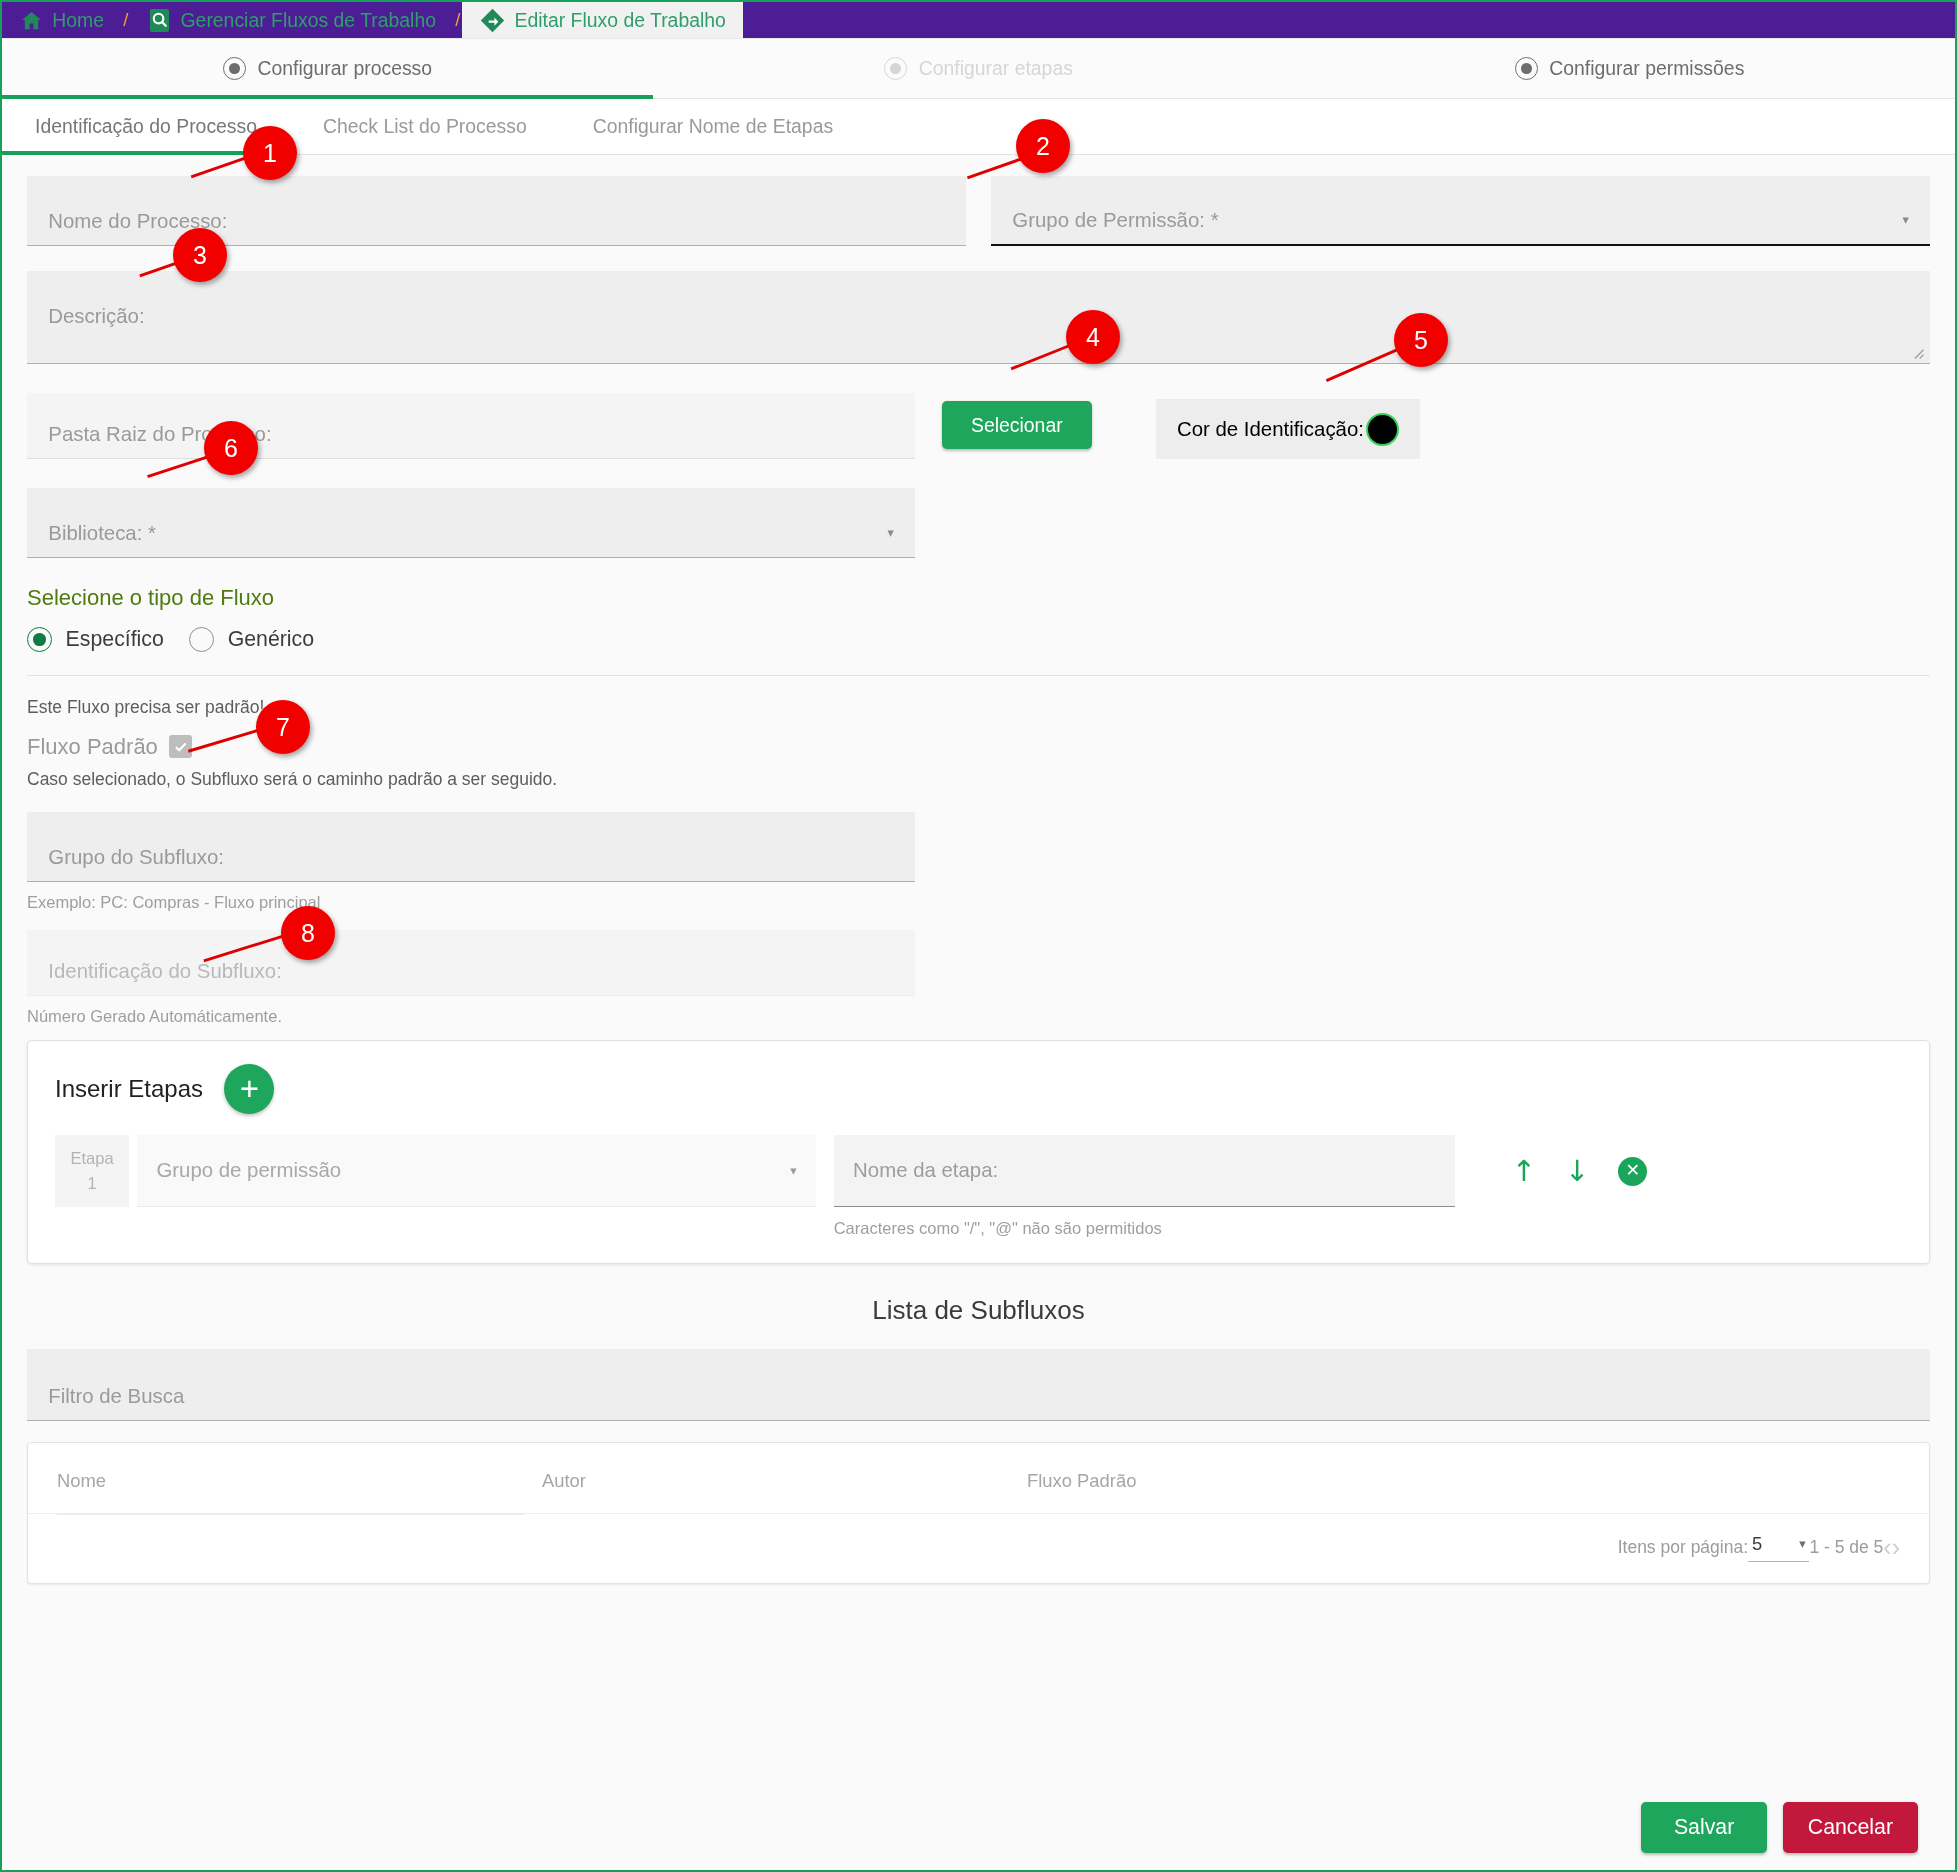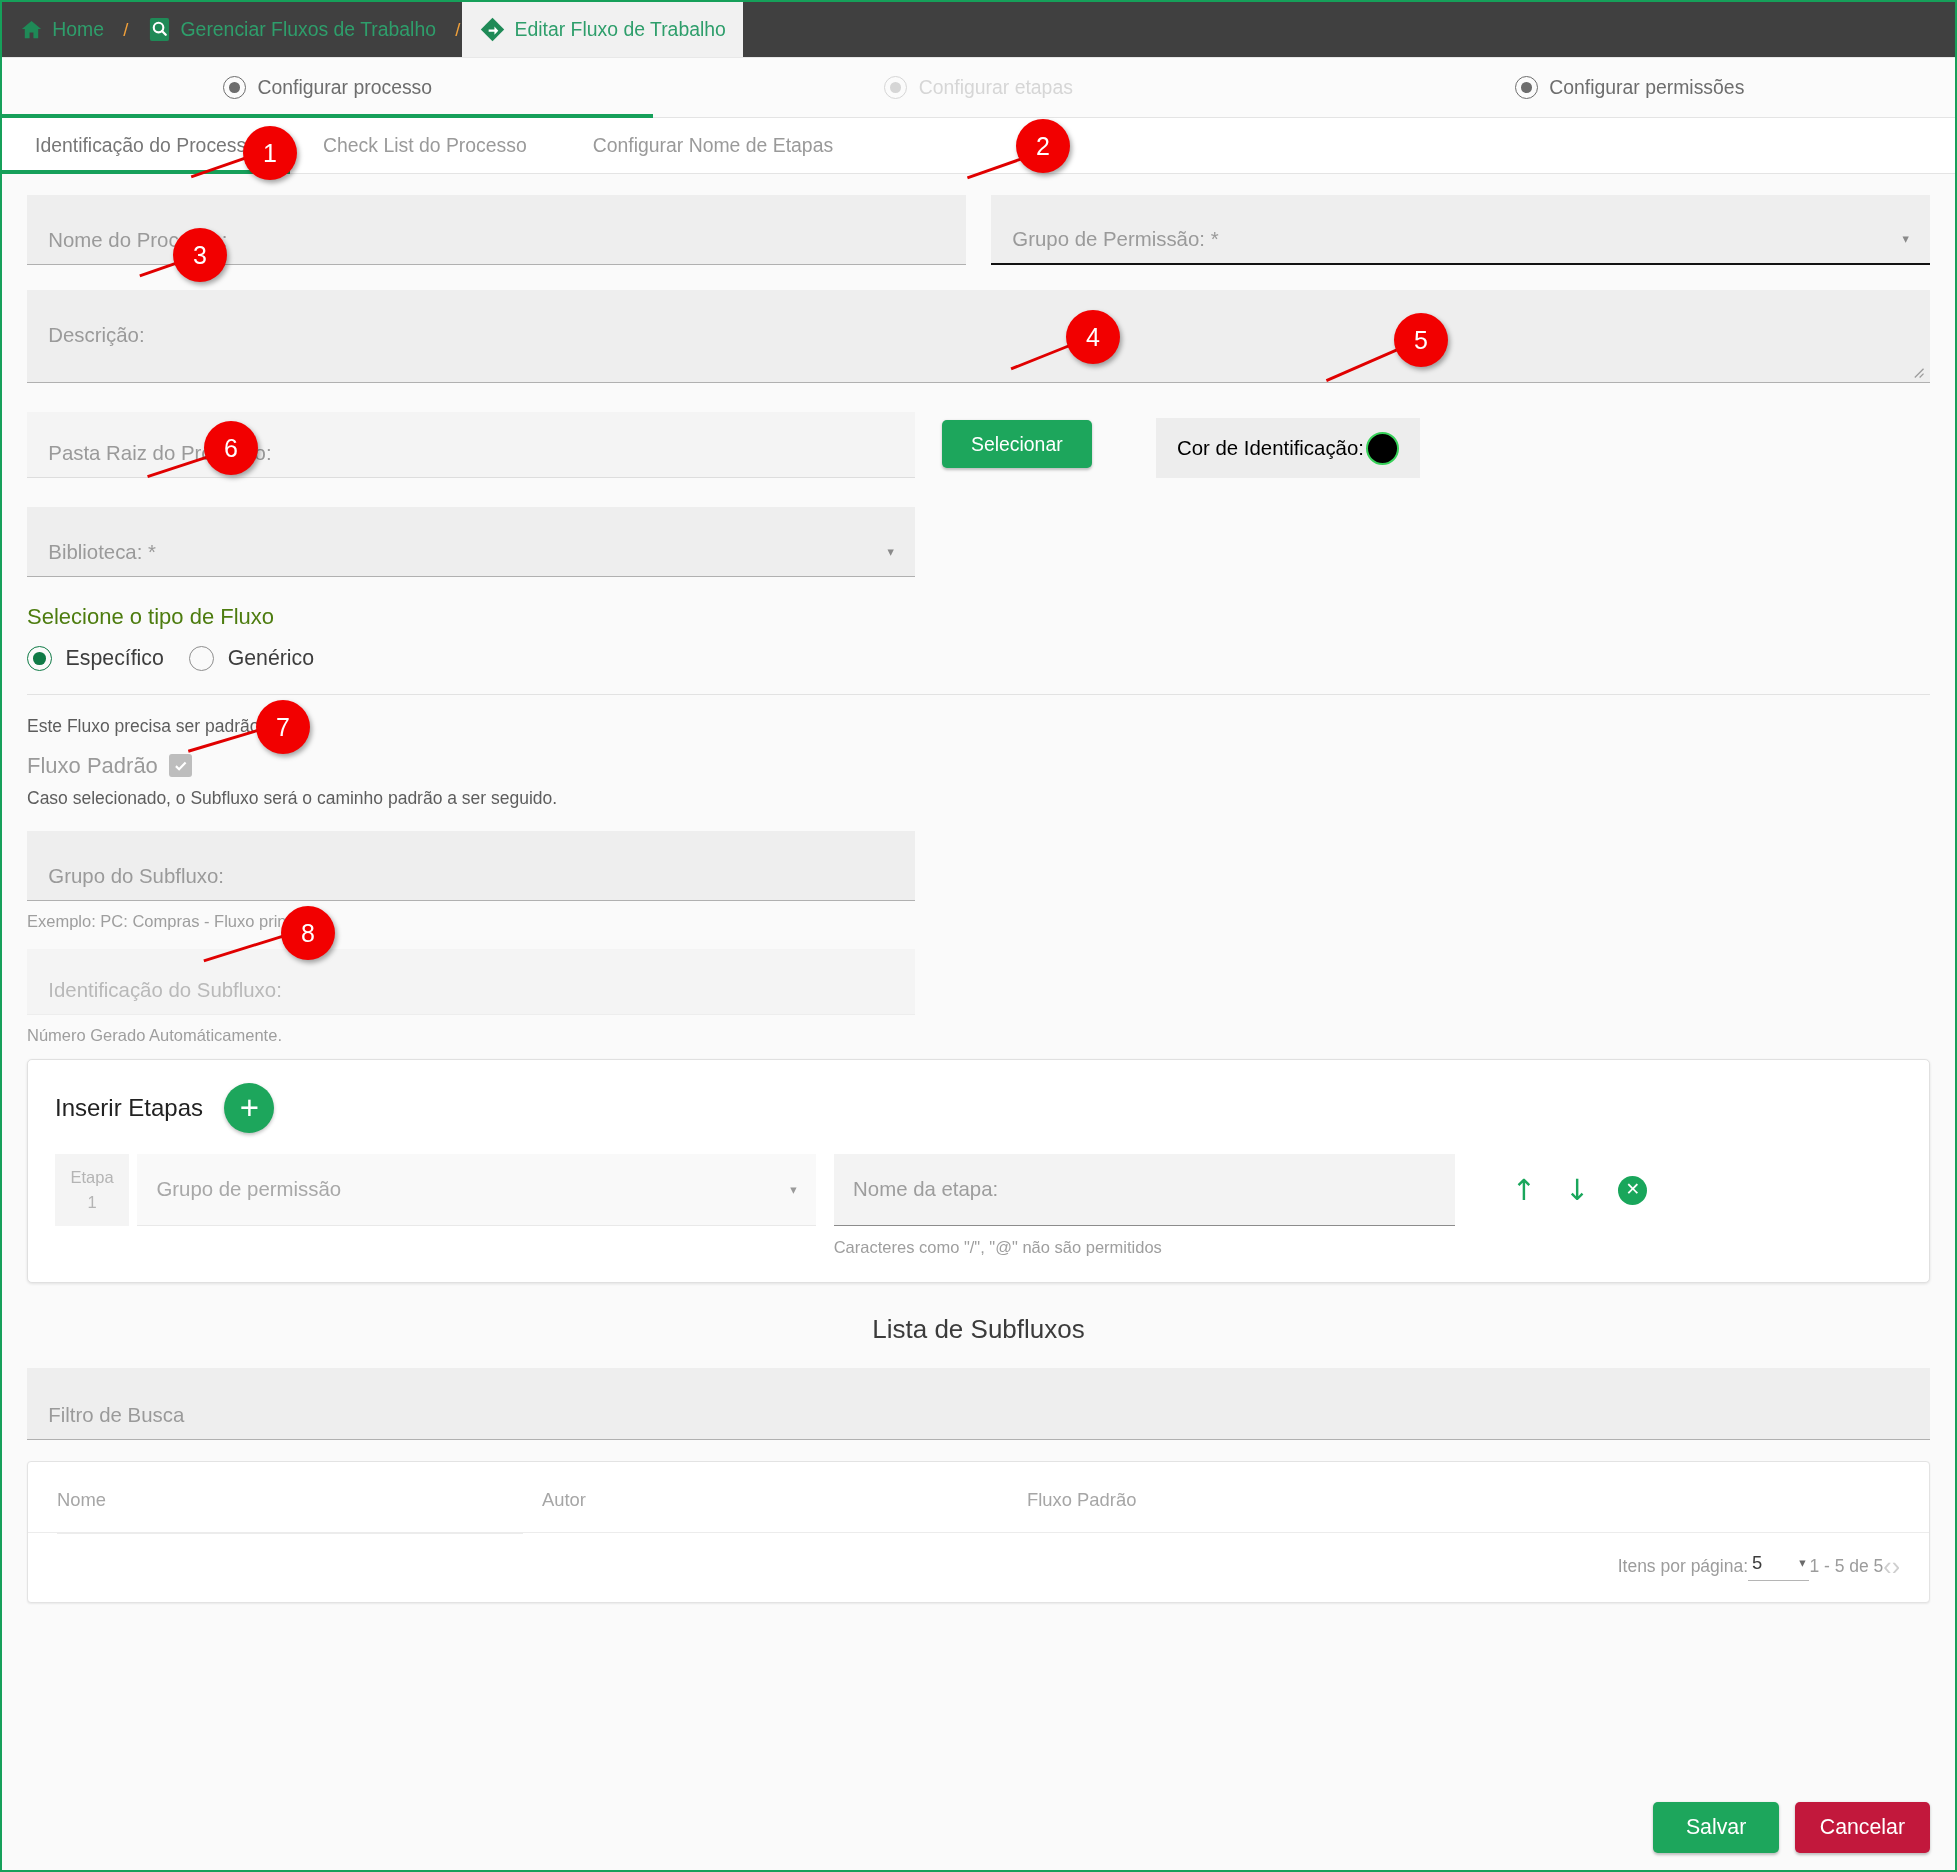--- a/index.html
+++ b/index.html
@@ -11,22 +11,22 @@
   }
   .app-frame {
     position: absolute; inset: 0;
     border: 2.9px solid #16a05a;
     background: #fafafa;
     overflow: hidden;
   }
 
   
   .breadcrumb-bar {
-    height: 56px;
-    background: #404040;
+    height: 37px;
+    background: #4c1d95;
     display: flex;
     align-items: stretch;
     border-bottom: 1px solid #e8e8e8;
   }
   .crumb {
     display: flex; align-items: center; gap: 9.7px;
     padding: 0 17.5px;
     color: #2e9e6b;
     font-size: 19.4px;
     white-space: nowrap;
@@ -247,21 +247,21 @@
     color: #9c9c9c; font-size: 17.5px;
   }
   .pg-select {
     display: inline-flex; align-items: center; gap: 37px;
     border-bottom: 1px solid #b5b5b5; padding: 0 3.9px 5.8px 3.9px;
     color: #3c3c3c; font-size: 18.4px;
   }
   .pg-arrow { color: #cfcfcf; font-size: 25px; cursor: pointer; }
 
   .bottom-actions {
-    position: absolute; right: 25px; bottom: 17.5px;
+    position: absolute; right: 37px; bottom: 17.5px;
     display: flex; gap: 15.5px; align-items: center; z-index: 20;
   }
 
   
   .callout {
     position: absolute; z-index: 60;
     width: 54px; height: 54px; border-radius: 50%;
     background: #f20000; color: #fff;
     display: flex; align-items: center; justify-content: center;
     font-size: 25px; font-family: "Liberation Sans", sans-serif;

